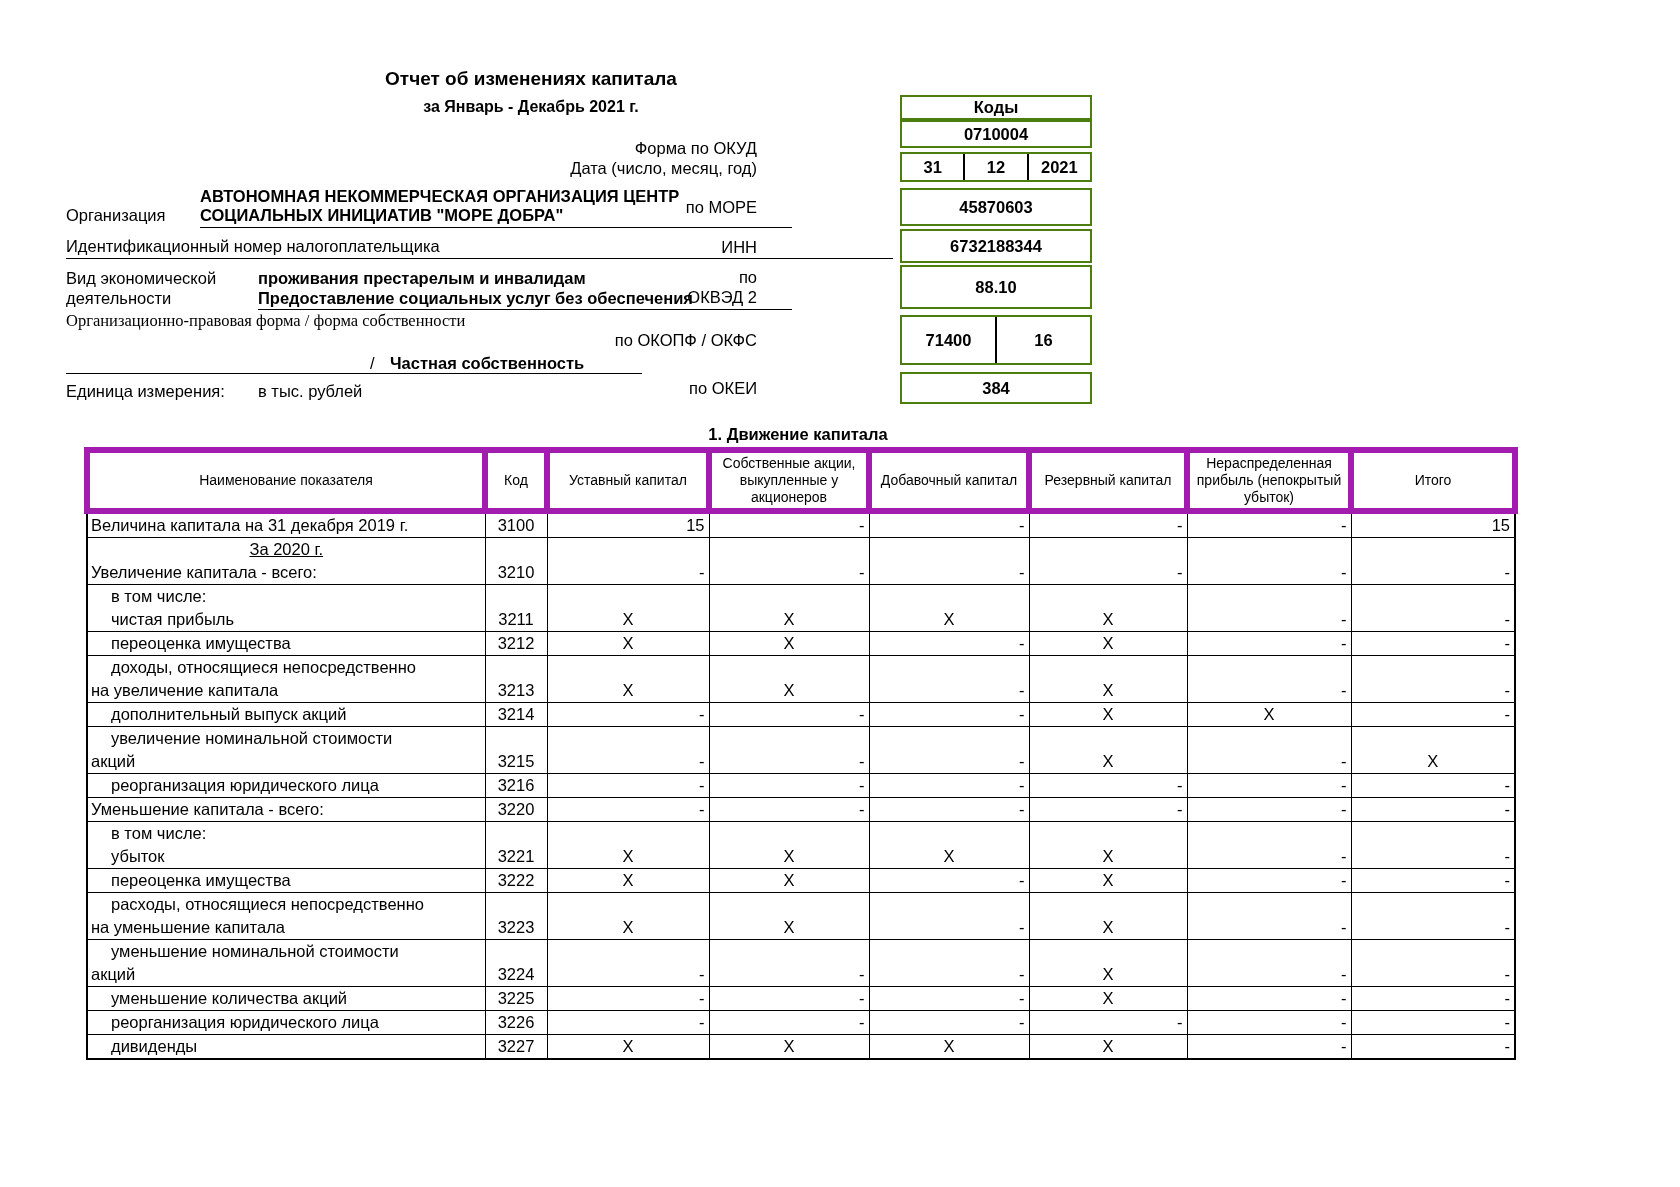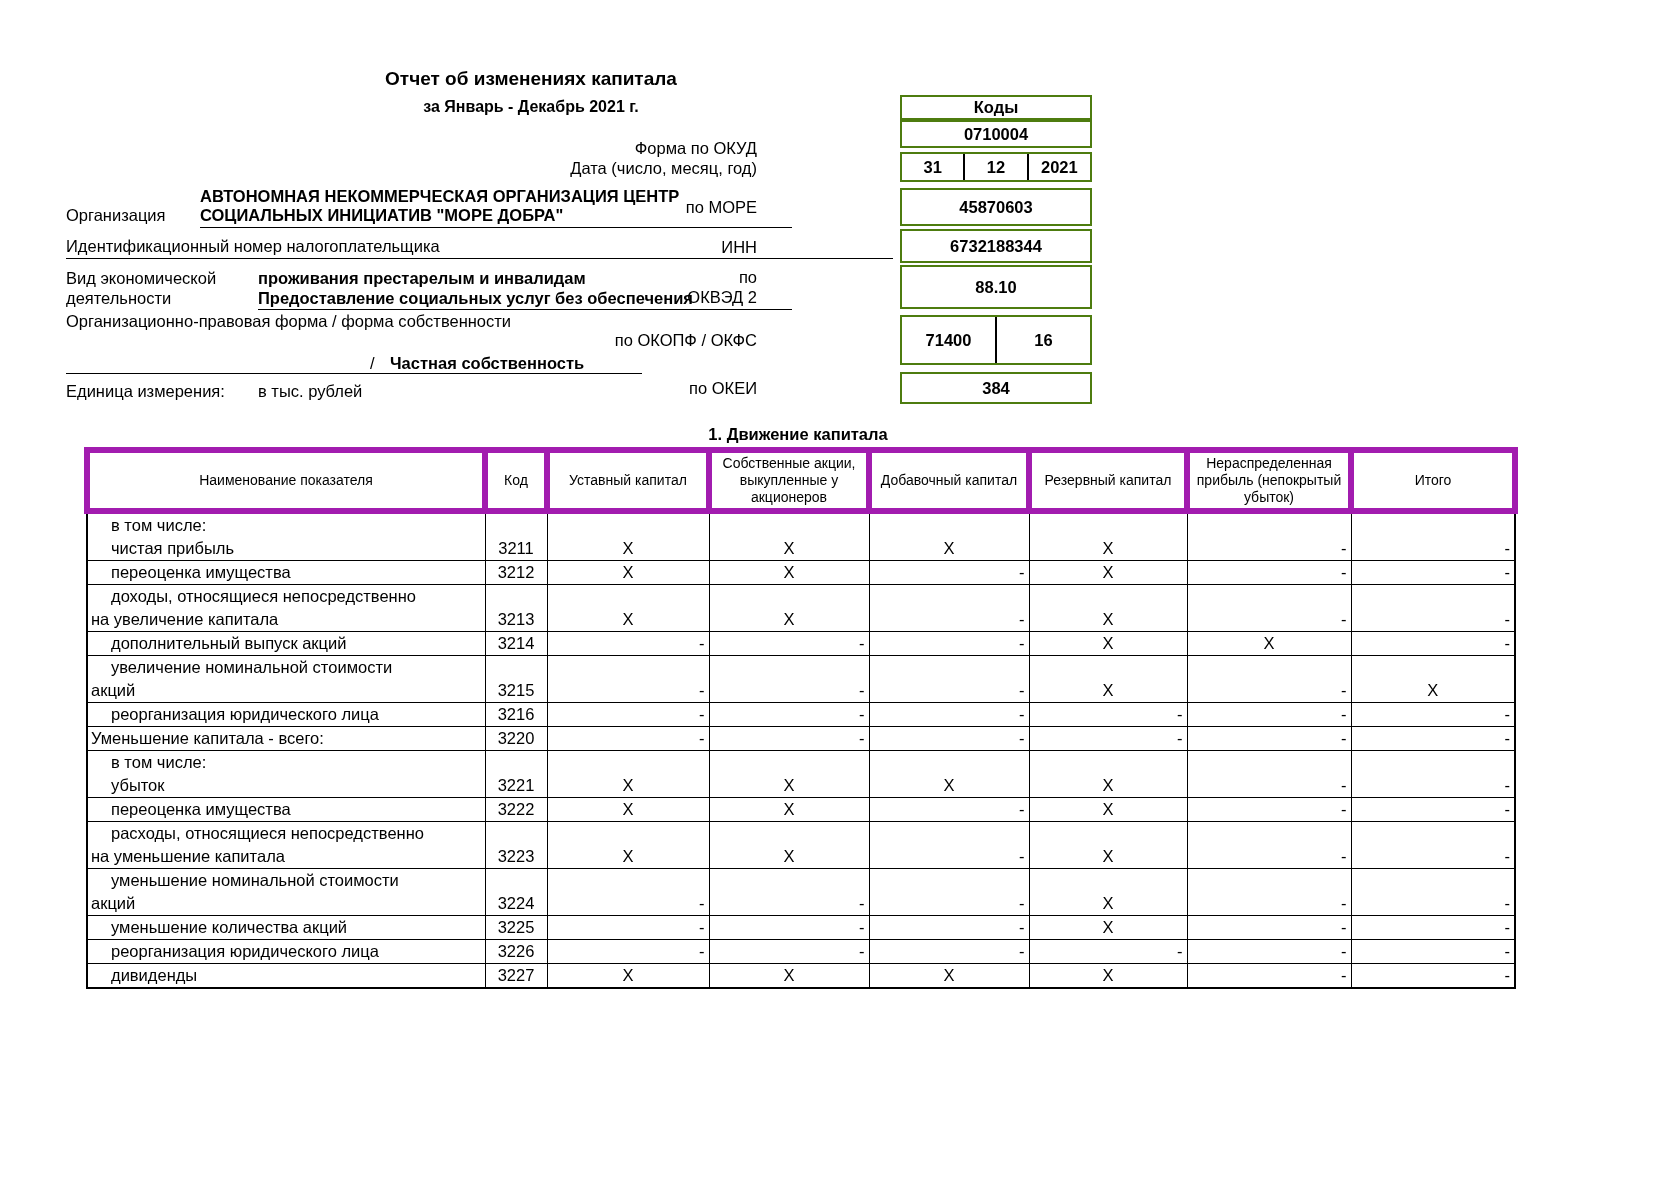--- a/index.html
+++ b/index.html
@@ -102,21 +102,21 @@
     <div class="hdr" style="left:66px; top:268px;">
       <div>Вид экономической</div>
       <div>деятельности</div>
     </div>
     <div class="hdr b" style="left:258px; top:268px;">
       <div>проживания престарелым и инвалидам</div>
       <div>Предоставление социальных услуг без обеспечения</div>
     </div>
     <div class="uline" style="left:258px; top:309px; width:534px;"></div>
 
-    <div class="hdr" style="left:66px; top:311px;">Организационно-правовая форма / форма собственности</div>
+    <div class="hdr" style="left:66px; top:311px;font-family:Liberation Serif, serif;">Организационно-правовая форма / форма собственности</div>
     <div class="hdr" style="left:370px; top:353px;">/</div>
     <div class="hdr b" style="left:390px; top:353px;">Частная собственность</div>
     <div class="uline" style="left:66px; top:373px; width:576px;"></div>
 
     <div class="hdr" style="left:66px; top:381px;">Единица измерения:</div>
     <div class="hdr" style="left:258px; top:381px;">в тыс. рублей</div>
   </div>
 
   <div class="section-title">1. Движение капитала</div>
 
@@ -137,21 +137,46 @@
         <th>Код</th>
         <th>Уставный капитал</th>
         <th>Собственные акции, выкупленные у акционеров</th>
         <th>Добавочный капитал</th>
         <th>Резервный капитал</th>
         <th>Нераспределенная прибыль (непокрытый убыток)</th>
         <th>Итого</th>
       </tr>
     </thead>
     <tbody id="capital-tbody">
-
+    <tr>
+      <td class="name-cell">
+            <div class="ln-plain">Величина капитала на 31 декабря 2019 г.</div>
+          </td>
+      <td class="code-cell">3100</td>
+      <td class="val-cell val-right">15</td>
+      <td class="val-cell val-right">-</td>
+      <td class="val-cell val-right">-</td>
+      <td class="val-cell val-right">-</td>
+      <td class="val-cell val-right">-</td>
+      <td class="val-cell val-right">15</td>
+    </tr>
+
+    <tr>
+      <td class="name-cell">
+            <div class="ln-center-underline">За 2020 г.</div>
+            <div class="ln-plain">Увеличение капитала - всего:</div>
+          </td>
+      <td class="code-cell">3210</td>
+      <td class="val-cell val-right">-</td>
+      <td class="val-cell val-right">-</td>
+      <td class="val-cell val-right">-</td>
+      <td class="val-cell val-right">-</td>
+      <td class="val-cell val-right">-</td>
+      <td class="val-cell val-right">-</td>
+    </tr>
 
     <tr>
       <td class="name-cell">
             <div class="ln-indent">в том числе:</div>
             <div class="ln-indent">чистая прибыль</div>
           </td>
       <td class="code-cell">3211</td>
       <td class="val-cell val-center">X</td>
       <td class="val-cell val-center">X</td>
       <td class="val-cell val-center">X</td>

